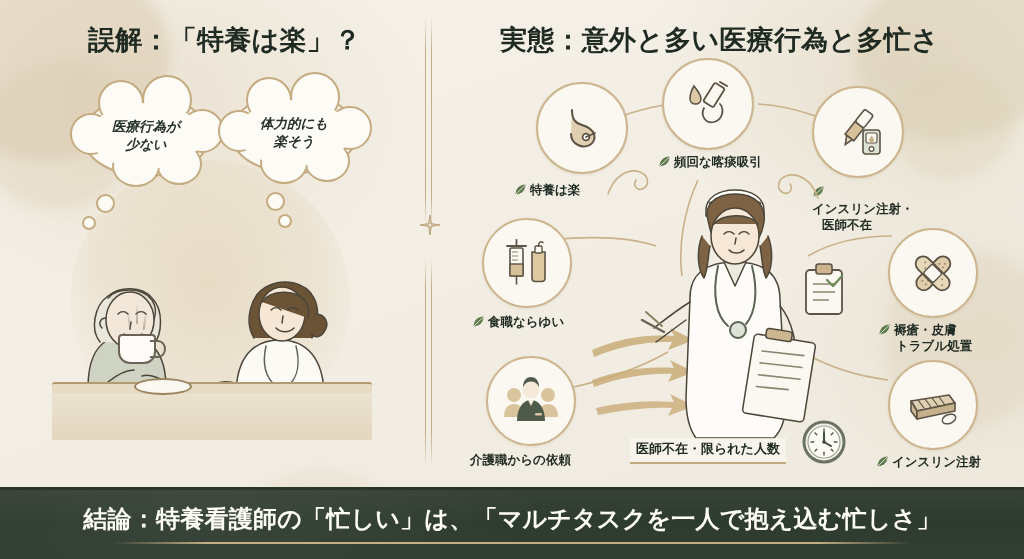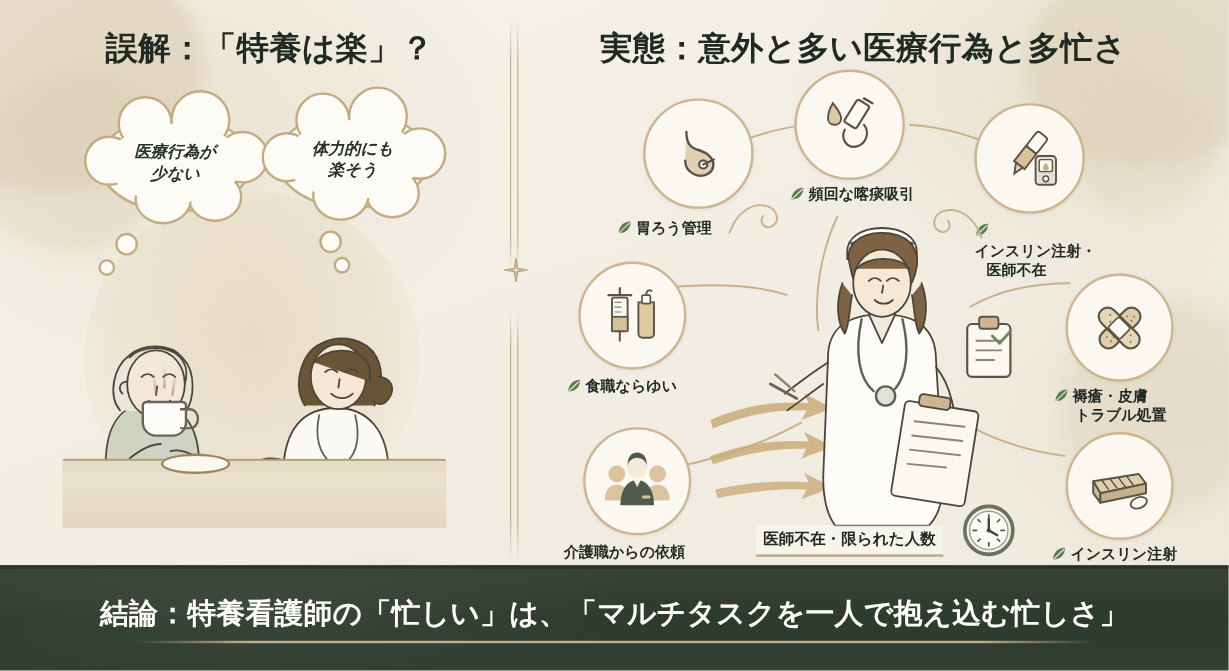--- a/index.html
+++ b/index.html
@@ -82,21 +82,21 @@
   .leaf{flex:0 0 auto;margin-top:1px;}
   .boxed{
     position:absolute;color:#1f2a22;font-size:13px;font-weight:700;white-space:nowrap;
     padding:2px 6px 4px;border-bottom:2px solid #c0a87f;background:rgba(250,247,240,.75);
   }
   .arrow{position:absolute;}
   .nurse{position:absolute;left:200px;top:110px;width:190px;height:300px;}
 
   
   .banner{
-    position:absolute;left:0;bottom:0;width:1024px;height:88px;
+    position:absolute;left:0;bottom:0;width:1024px;height:72px;
     background:
       radial-gradient(ellipse 500px 80px at 20% 40%, rgba(255,255,255,.06), rgba(255,255,255,0) 70%),
       linear-gradient(180deg,#394438 0%,#2d3a2e 50%,#333f33 100%);
     display:flex;flex-direction:column;align-items:center;justify-content:center;
   }
   .banner-text{color:#fdfcf7;font-size:24px;font-weight:700;letter-spacing:.01em;white-space:nowrap;}
   .banner-rule{margin-top:7px;width:800px;height:2px;background:linear-gradient(90deg,rgba(196,176,132,0),#c4b084 12%,#c4b084 88%,rgba(196,176,132,0));}
   .banner-edge{position:absolute;left:0;top:0;width:100%;height:3px;background:rgba(25,32,26,.45);}
 </style>
 </head>
@@ -219,21 +219,21 @@
         <path d="M17 9 C17 18 20 22 27 24 C37 27 41 33 39 39 C37 45 29 47 23 44 C18 41.5 16 37 16 33" fill="#e0cfb0" stroke="#5c5346" stroke-width="2" stroke-linecap="round" stroke-linejoin="round"></path>
         <circle cx="31" cy="36" r="3.4" fill="#fbf8f1" stroke="#5c5346" stroke-width="1.8"></circle>
         <path d="M31 36 L40 32" stroke="#5c5346" stroke-width="1.8" stroke-linecap="round"></path>
       </svg>
     </div>
     <div class="node-label" style="left:74px;top:122px;">
       <svg class="leaf" width="13" height="13" viewBox="0 0 13 13">
         <path d="M1.5 11 C2 5 6 1.5 11.5 1.5 C11.5 7 8 11 2.5 11.2 Z" fill="#5f7a4c"></path>
         <path d="M2 11 C4.5 8.5 7.5 5.5 11 2.5" stroke="#e9ece3" stroke-width=".9" fill="none"></path>
       </svg>
-      <span>胃ろう管理</span>
+      <span>特養は楽</span>
     </div>
 
     <div class="circle-icon" style="left:222px;top:-2px;width:88px;height:88px;">
       <svg width="56" height="56" viewBox="0 0 56 56">
         <path d="M14 10 C18 15 21 19 21 22.5 C21 26 18.5 28 15.5 28 C12.5 28 10 26 10 22.5 C10 19 11 15 14 10 Z" fill="#dcc9a5" stroke="#5c5346" stroke-width="1.6"></path>
         <rect x="28" y="8" width="12" height="22" rx="2" transform="rotate(32 34 19)" fill="#fbf8f1" stroke="#5c5346" stroke-width="1.8"></rect>
         <path d="M40 6 L47 10" stroke="#5c5346" stroke-width="2" stroke-linecap="round"></path>
         <path d="M24 32 C20 40 26 48 34 46 C42 44 45 34 40 28" fill="none" stroke="#5c5346" stroke-width="1.8" stroke-linecap="round"></path>
       </svg>
     </div>

